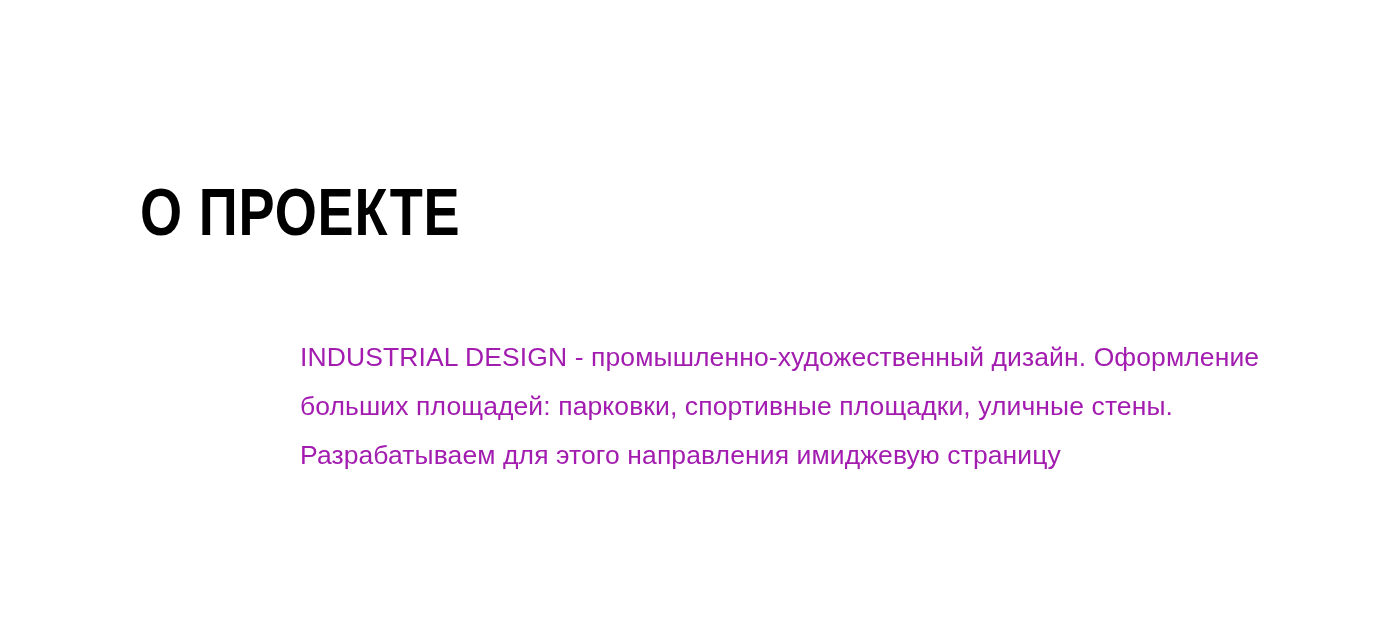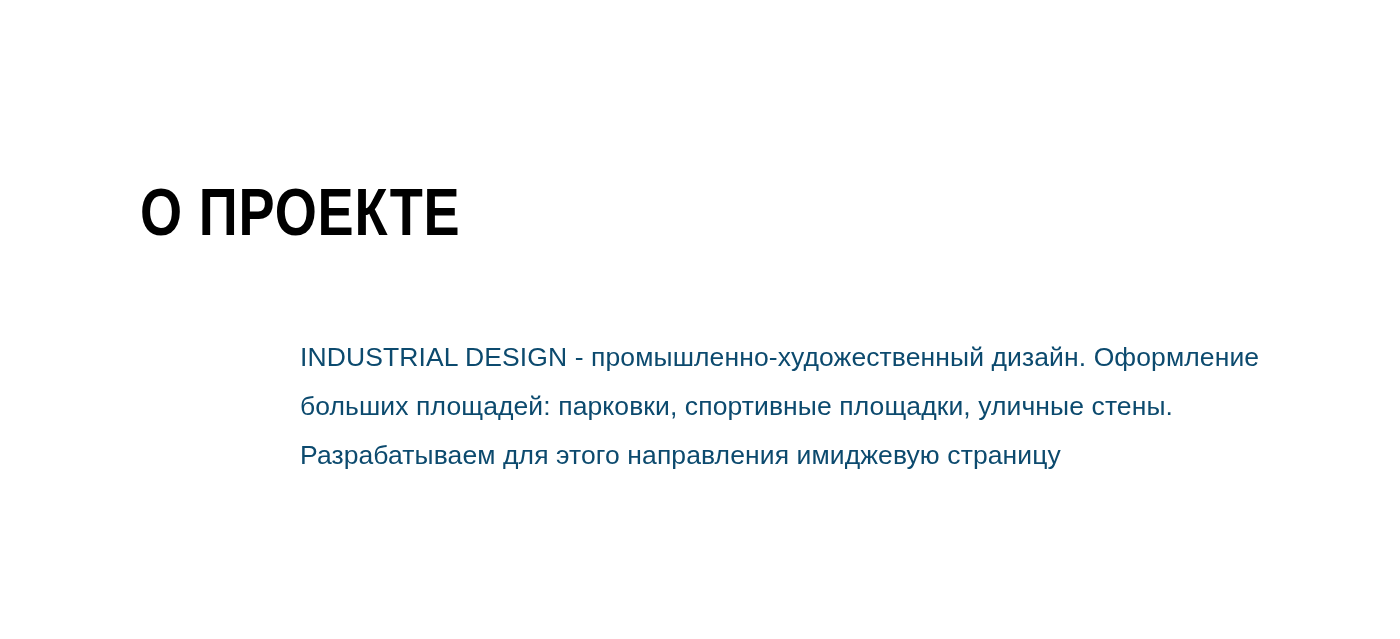--- a/index.html
+++ b/index.html
@@ -35,21 +35,21 @@
   }
   .slide-body {
     position: absolute;
     left: 300px;
     top: 306px;
     width: 990px;
     font-family: "Liberation Sans", sans-serif;
     font-weight: 400;
     font-size: 26.5px;
     line-height: 49px;
-    color: #0c4a6e;
+    color: #a21caf;
     letter-spacing: 0.1px;
   }
 </style>
 </head>
 <body>
 
 <div class="slide">
   <h1 class="slide-title">О ПРОЕКТЕ</h1>
   <p class="slide-body">INDUSTRIAL DESIGN - промышленно-художественный дизайн.  Оформление больших площадей: парковки, спортивные площадки, уличные стены.  Разрабатываем для этого направления имиджевую страницу</p>
 </div>

